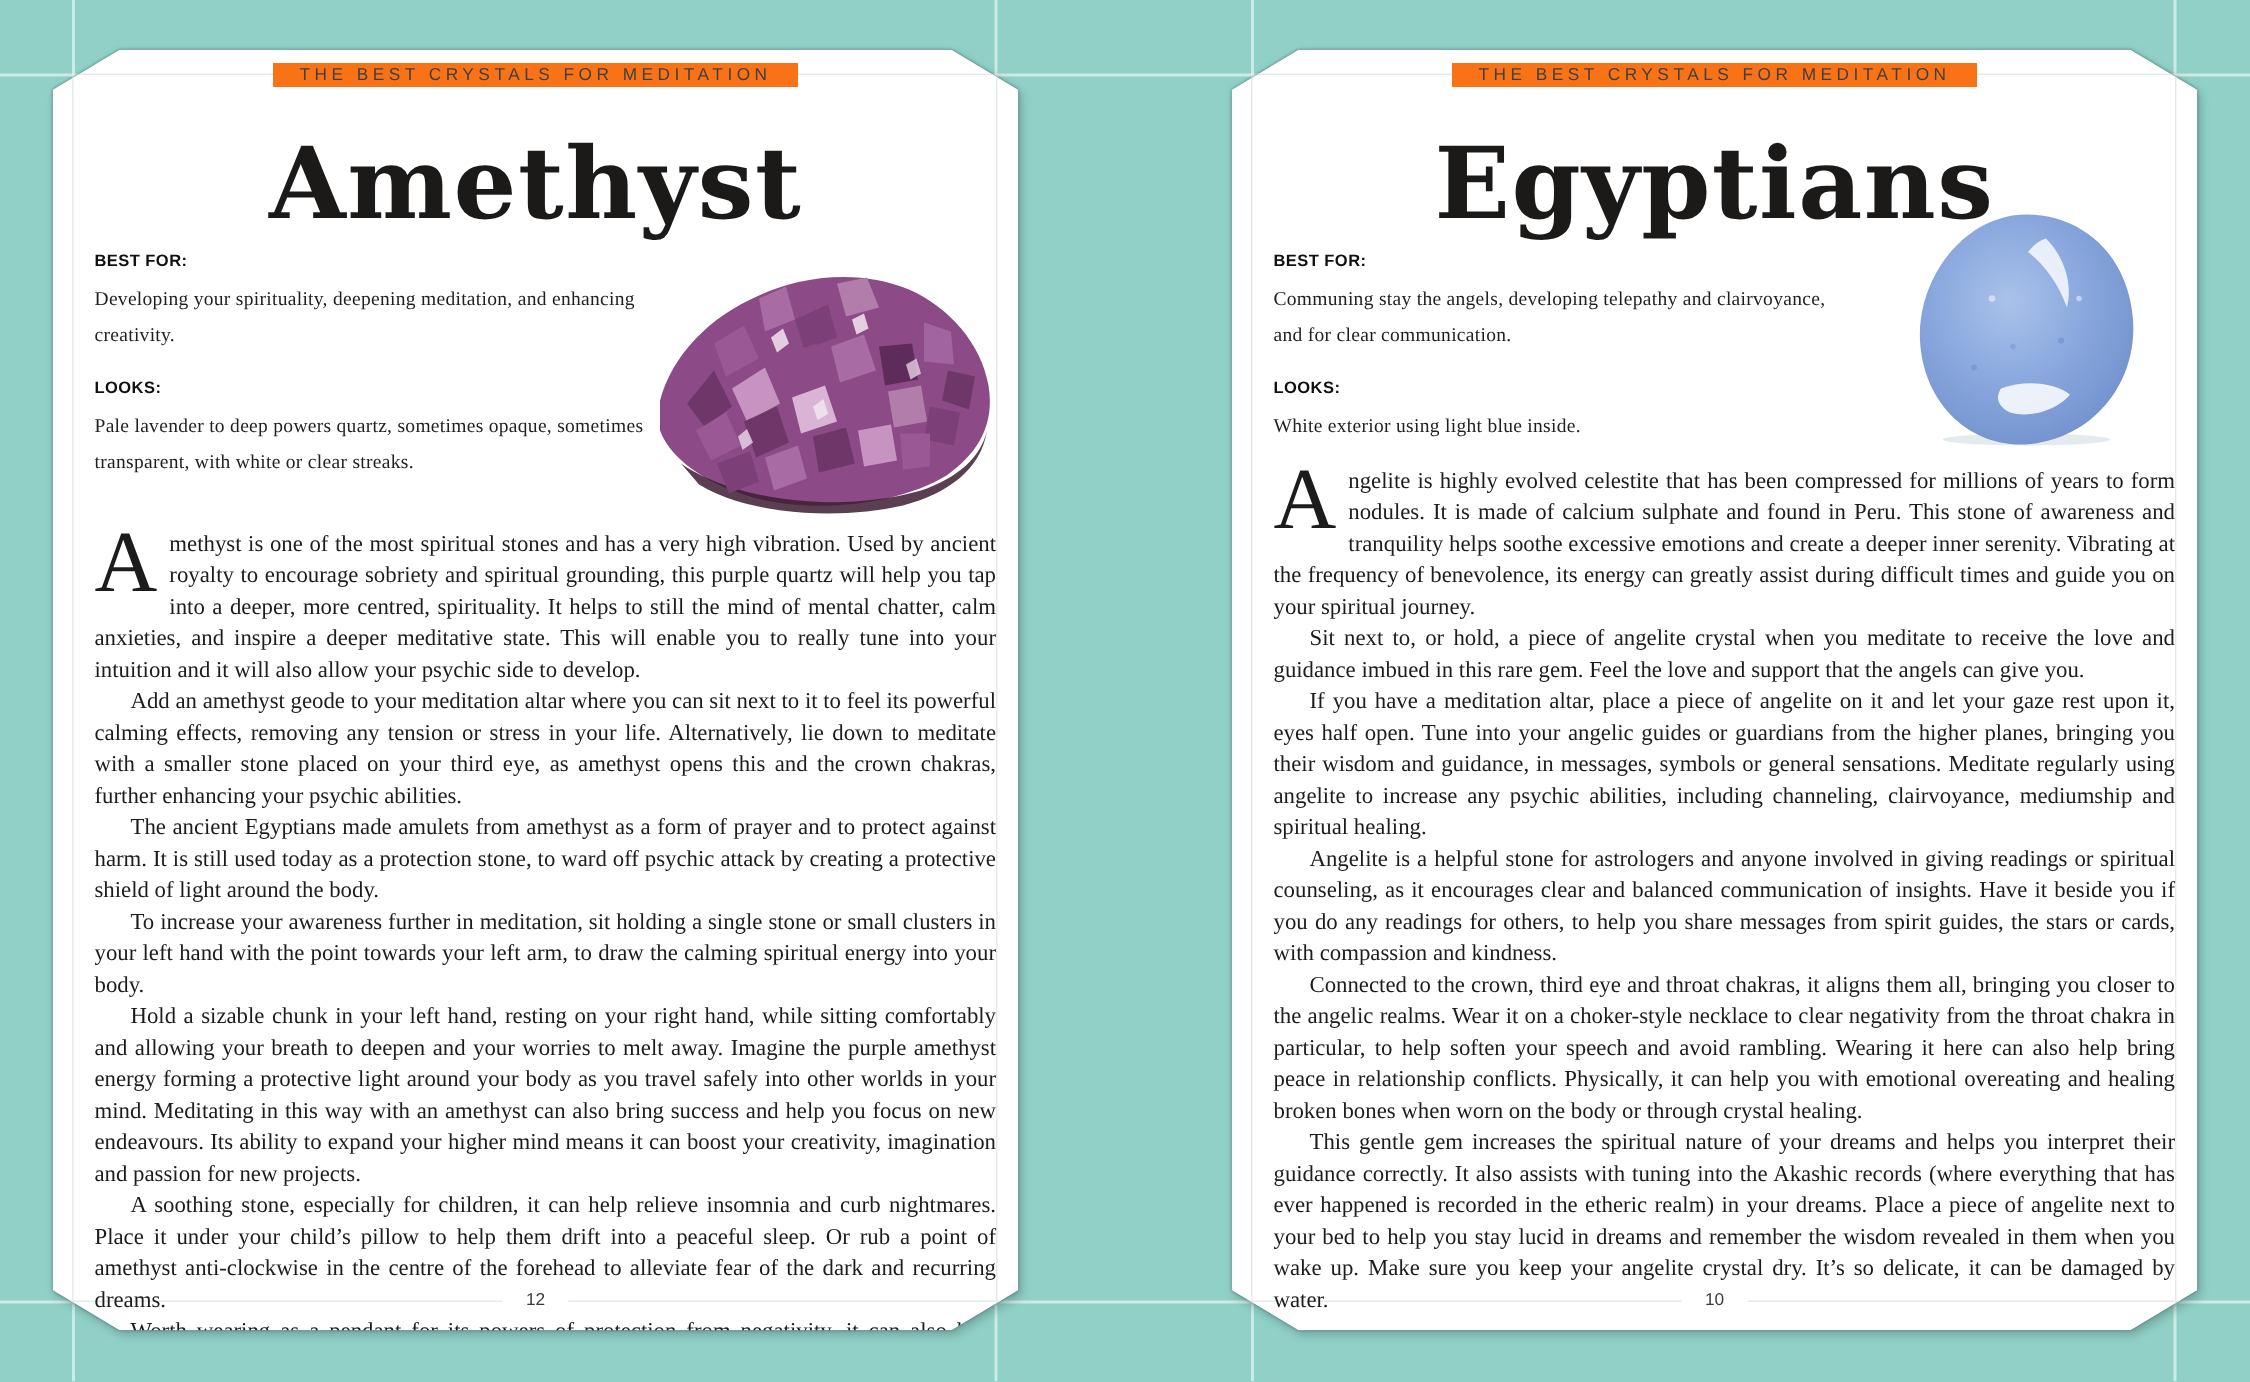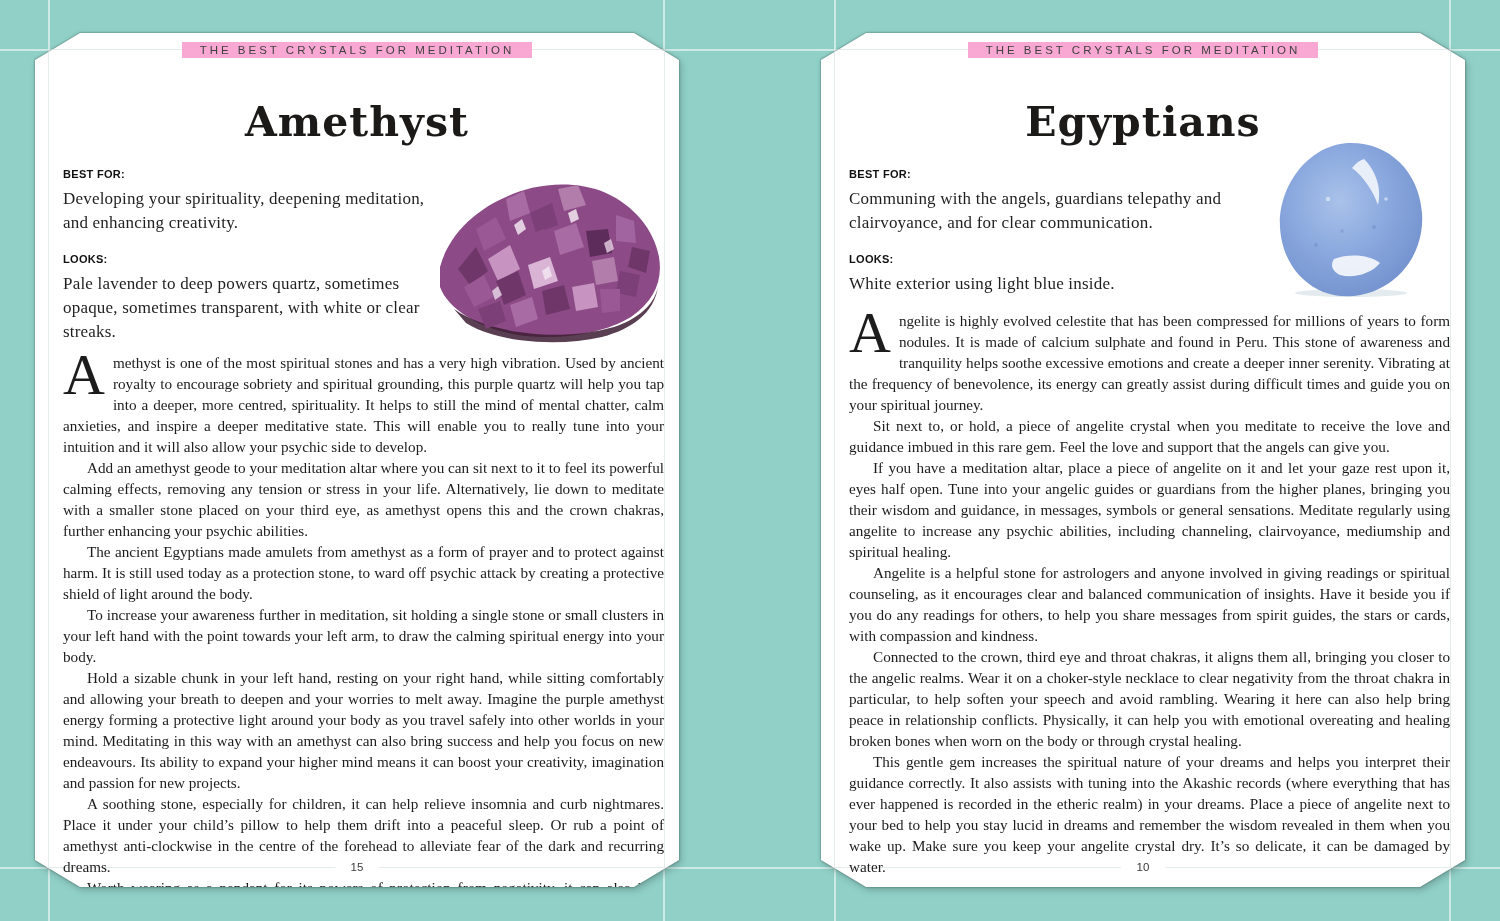--- a/index.html
+++ b/index.html
@@ -27,31 +27,31 @@
   
   .pg-line-v{position:absolute;top:0;bottom:0;width:1px;background:#e4ebeb;}
   .pg-line-v.l{left:13px;} .pg-line-v.r{left:629px;}
   .pg-line-h{position:absolute;left:0;right:0;height:1px;background:#e4ebeb;}
   .pg-line-h.t{top:16px;} .pg-line-h.b{top:834px;}
 
   .running-head{
     position:absolute;top:17px;left:0;width:100%;transform:translateY(-50%);
     text-align:center;font-size:11.5px;letter-spacing:3px;color:#3f3f3f;z-index:3;
   }
-  .running-head span{background:#f9a8d4;padding:2px 18px;}
+  .running-head span{background:#f97316;padding:2px 18px;}
 
   .title{
     position:absolute;top:54px;left:0;width:100%;text-align:center;
-    font-family:"DejaVu Serif",serif;font-weight:700;font-size:41px;line-height:70px;
+    font-family:"DejaVu Serif",serif;font-weight:700;font-size:66px;line-height:70px;
     letter-spacing:1px;color:#1b1a18;z-index:2;
   }
 
   .info{position:absolute;left:28px;top:132px;width:380px;z-index:2;}
   .info-label{margin:0 0 4px 0;font-size:11px;font-weight:bold;letter-spacing:.3px;color:#101010;line-height:18px;}
-  .info-text{margin:0;font-family:"Liberation Serif",serif;font-size:17px;line-height:24px;letter-spacing:.2px;color:#1f1f1f;}
+  .info-text{margin:0;font-family:"Liberation Serif",serif;font-size:13px;line-height:24px;letter-spacing:.2px;color:#1f1f1f;}
   .info-gap{height:15px;}
 
   .photo{position:absolute;z-index:2;}
   .photo.amethyst{left:383px;top:126px;}
   .photo.angelite{left:455px;top:108px;}
 
   .body-text{
     position:absolute;left:28px;width:601px;text-align:justify;z-index:2;
     font-family:"Liberation Serif",serif;font-size:15.2px;line-height:21px;color:#1c1c1c;
   }
@@ -144,41 +144,41 @@
           <p>Add an amethyst geode to your meditation altar where you can sit next to it to feel its powerful calming effects, removing any tension or stress in your life. Alternatively, lie down to meditate with a smaller stone placed on your third eye, as amethyst opens this and the crown chakras, further enhancing your psychic abilities.</p>
           <p>The ancient Egyptians made amulets from amethyst as a form of prayer and to protect against harm. It is still used today as a protection stone, to ward off psychic attack by creating a protective shield of light around the body.</p>
           <p>To increase your awareness further in meditation, sit holding a single stone or small clusters in your left hand with the point towards your left arm, to draw the calming spiritual energy into your body.</p>
           <p>Hold a sizable chunk in your left hand, resting on your right hand, while sitting comfortably and allowing your breath to deepen and your worries to melt away. Imagine the purple amethyst energy forming a protective light around your body as you travel safely into other worlds in your mind. Meditating in this way with an amethyst can also bring success and help you focus on new endeavours. Its ability to expand your higher mind means it can boost your creativity, imagination and passion for new projects.</p>
           <p>A soothing stone, especially for children, it can help relieve insomnia and curb nightmares. Place it under your child’s pillow to help them drift into a peaceful sleep. Or rub a point of amethyst anti-clockwise in the centre of the forehead to alleviate fear of the dark and recurring dreams.</p>
           <p>Worth wearing as a pendant for its powers of protection from negativity, it can also help soothe your spirit after the death of a loved one and bring your emotions back to balance after any upset.</p>
         </div>
     </div>
 
     <div class="page-number">
-      <span>15</span>
+      <span>12</span>
     </div>
   </div>
 </div>
 
 <div class="page right">
   <div class="page-inner">
     <div class="pg-line-v l"></div>
     <div class="pg-line-v r"></div>
     <div class="pg-line-h t"></div>
     <div class="pg-line-h b"></div>
 
     <div class="running-head">
       <span>THE BEST CRYSTALS FOR MEDITATION</span>
     </div>
 
     <div class="title">Egyptians</div>
 
     <div class="info">
       <p class="info-label">BEST FOR:</p>
-      <p class="info-text">Communing with the angels, guardians telepathy and clairvoyance, and for clear communication.</p>
+      <p class="info-text">Communing stay the angels, developing telepathy and clairvoyance, and for clear communication.</p>
       <div class="info-gap"></div>
       <p class="info-label">LOOKS:</p>
       <p class="info-text">White exterior using light blue inside.</p>
     </div>
 
     <div class="photo angelite">
       <svg width="150" height="158" viewBox="0 0 150 158">
         <defs>
           <radialGradient id="agrad" cx="42%" cy="38%" r="78%">
             <stop offset="0%" stop-color="#a9c2ea"></stop>

